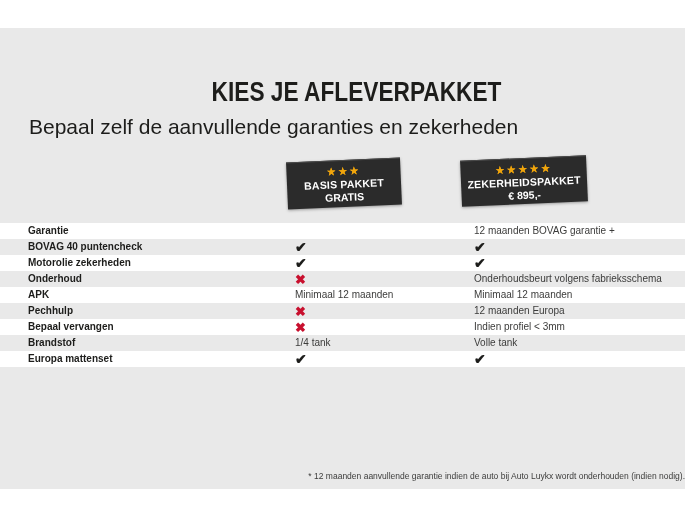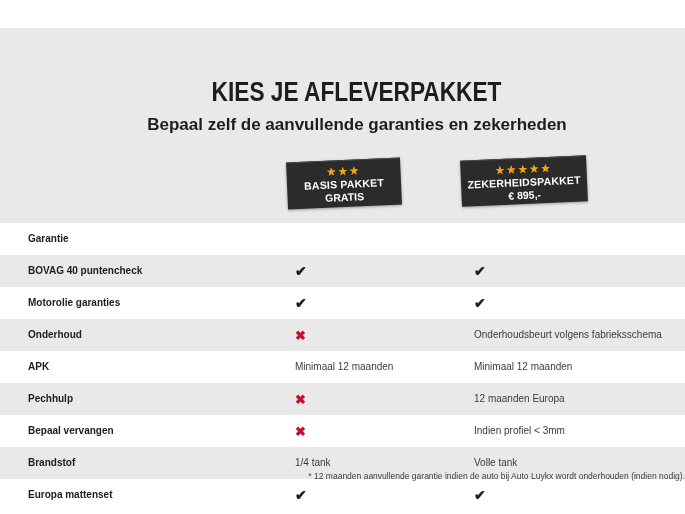--- a/index.html
+++ b/index.html
@@ -27,22 +27,22 @@
   }
   .title{
     margin:0;padding-top:49px;
     text-align:center;
     font-size:27px;font-weight:bold;
     color:var(--text);
     letter-spacing:0px;
   }
   .title-inner{display:inline-block;transform:scaleX(0.84);transform-origin:center;}
   .subtitle{
-    text-align:center;
-    font-size:17px;font-weight:700;
+    text-align:left;
+    font-size:21px;font-weight:400;
     color:var(--text);
     margin-top:7px;
   }
   .badge{
     position:absolute;
     background:var(--badge);
     color:#ffffff;
     display:flex;flex-direction:column;align-items:center;justify-content:center;
     transform:rotate(-2.5deg);
     box-shadow:0 1px 3px rgba(0,0,0,0.35);
@@ -52,21 +52,21 @@
   .badge-basis{left:287px;top:132px;width:114px;height:47px;}
   .badge-zeker{left:461px;top:130px;width:126px;height:46px;}
   .stars{
     color:var(--star);
     font-size:11px;line-height:12px;letter-spacing:1.5px;
     text-shadow:0 0 0 var(--star);
   }
   .badge-name{font-size:10.5px;font-weight:bold;line-height:13px;letter-spacing:0.2px;margin-top:1px;}
   .badge-detail{font-size:10.5px;font-weight:bold;line-height:12px;}
   .table{position:absolute;top:195px;left:0;width:685px;}
-  .row{position:relative;height:32px;}
+  .row{position:relative;height:16px;}
   .row:nth-child(odd){background:#ffffff;}
   .col{
     position:absolute;top:50%;transform:translateY(-50%);
     font-size:10px;color:var(--value);line-height:11.5px;
     white-space:nowrap;
   }
   .col.label{left:28px;font-weight:bold;color:var(--text);}
   .col.basis{left:295px;}
   .col.zeker{left:474px;}
   .col.check{font-size:14px;font-weight:bold;color:var(--check);line-height:14px;}
@@ -95,29 +95,30 @@
   <div class="badge badge-zeker">
     <div class="stars">★★★★★</div>
     <div class="badge-name">ZEKERHEIDSPAKKET</div>
     <div class="badge-detail">€ 895,-</div>
   </div>
 
   <div class="table" id="table">
       <div class="row">
         <div class="col label">Garantie</div>
         <div class="col zeker">
+          <div>12 maanden BOVAG garantie +</div>
         </div>
       </div>
       <div class="row">
         <div class="col label">BOVAG 40 puntencheck</div>
         <div class="col basis check">✔</div>
         <div class="col zeker check">✔</div>
       </div>
       <div class="row">
-        <div class="col label">Motorolie garanties</div>
+        <div class="col label">Motorolie zekerheden</div>
         <div class="col basis check">✔</div>
         <div class="col zeker check">✔</div>
       </div>
       <div class="row">
         <div class="col label">Onderhoud</div>
         <div class="col basis cross">✖</div>
         <div class="col zeker">
           <div>Onderhoudsbeurt volgens fabrieksschema</div>
         </div>
       </div>

